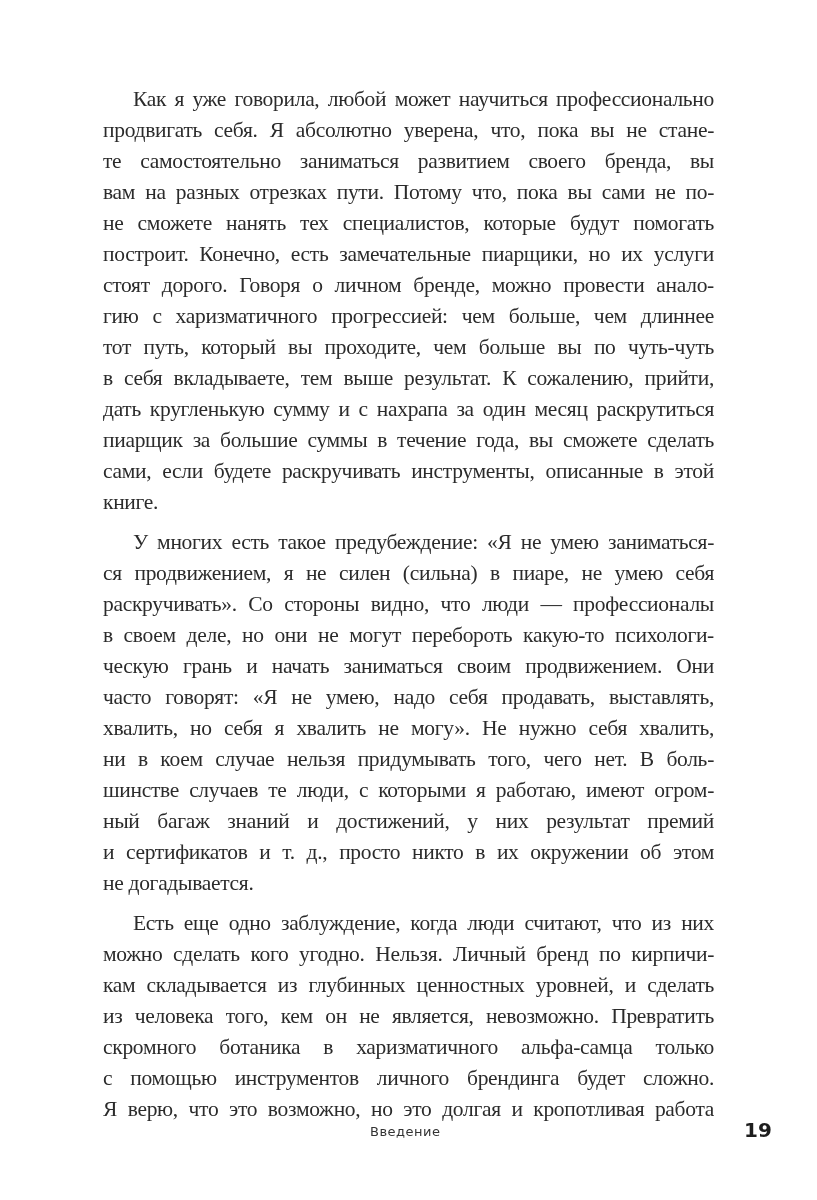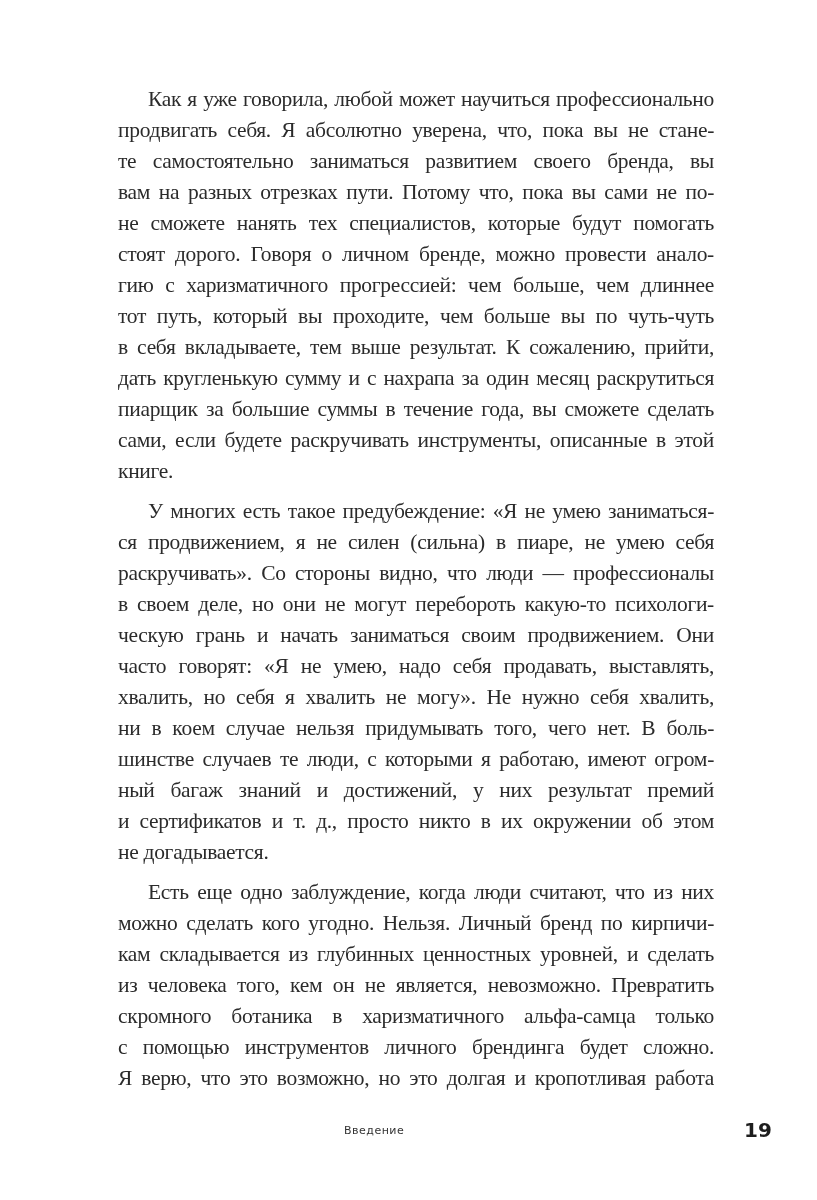--- a/index.html
+++ b/index.html
@@ -11,39 +11,39 @@
     }
     .page-body {
       position: absolute;
       left: 103px;
       top: 84px;
       width: 611px;
       font-family: "Liberation Serif", "DejaVu Serif", serif;
       font-size: 21.5px;
       color: #2b2b2b;
     }
-    .para { margin: 0 0 9px 15px; }
+    .para { margin: 0 0 9px 0; }
     .line {
       display: block;
       height: 31px;
       line-height: 31px;
       text-align: justify;
       text-align-last: justify;
       white-space: nowrap;
       overflow: visible;
       letter-spacing: -0.3px;
     }
     .line.indent { padding-left: 30px; }
     .line.last { text-align-last: left; }
     .footer-title {
       position: absolute;
-      left: 344px;
+      left: 370px;
       top: 1124px;
       font-family: "DejaVu Sans", sans-serif;
-      font-size: 11px;
+      font-size: 13px;
       letter-spacing: 0.5px;
       color: #333333;
     }
     .page-number {
       position: absolute;
       left: 744px;
       top: 1118px;
       font-family: "DejaVu Sans", sans-serif;
       font-size: 20px;
       font-weight: bold;
@@ -53,20 +53,21 @@
 </head>
 <body>
 
 <div class="page-body">
   <p class="para">
     <span class="line indent">Как я уже говорила, любой может научиться профессионально</span>
     <span class="line">продвигать себя. Я абсолютно уверена, что, пока вы не стане-</span>
     <span class="line">те самостоятельно заниматься развитием своего бренда, вы</span>
     <span class="line">вам на разных отрезках пути. Потому что, пока вы сами не по-</span>
     <span class="line">не сможете нанять тех специалистов, которые будут помогать</span>
+    <span class="line">построит. Конечно, есть замечательные пиарщики, но их услуги</span>
     <span class="line">стоят дорого. Говоря о личном бренде, можно провести анало-</span>
     <span class="line">гию с харизматичного прогрессией: чем больше, чем длиннее</span>
     <span class="line">тот путь, который вы проходите, чем больше вы по чуть-чуть</span>
     <span class="line">в себя вкладываете, тем выше результат. К сожалению, прийти,</span>
     <span class="line">дать кругленькую сумму и с нахрапа за один месяц раскрутиться</span>
     <span class="line">пиарщик за большие суммы в течение года, вы сможете сделать</span>
     <span class="line">сами, если будете раскручивать инструменты, описанные в этой</span>
     <span class="line last">книге.</span>
   </p>
   <p class="para">

